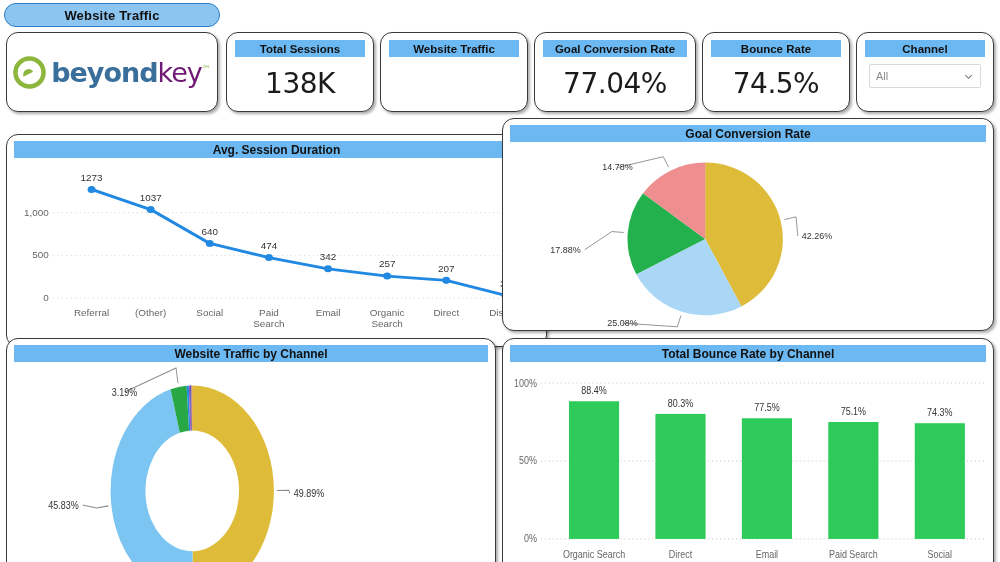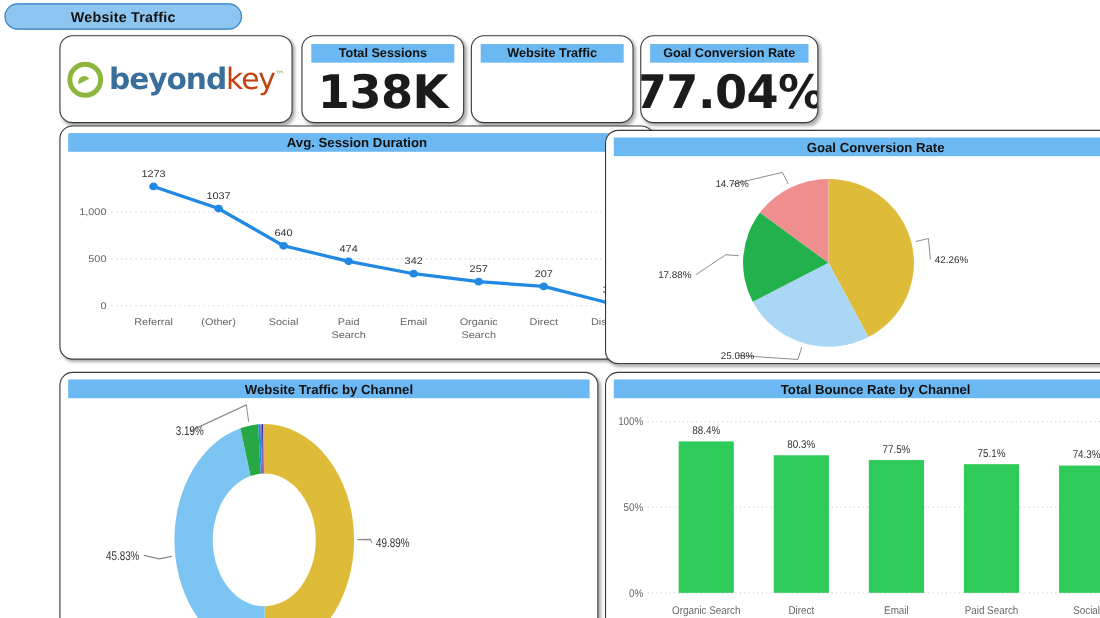--- a/index.html
+++ b/index.html
@@ -19,63 +19,62 @@
     display:flex;align-items:center;justify-content:center;
     font-size:13px;font-weight:bold;color:#111;letter-spacing:.2px;
     box-sizing:border-box;
   }
 
   
   .card{
     position:absolute;background:#fff;border:1.3px solid #3a3a3a;border-radius:12px;
     box-sizing:border-box;box-shadow:2px 2px 3px rgba(0,0,0,.33);
     overflow:hidden;
-    margin-left:48px;
   }
   .card-hdr{
     position:absolute;left:8px;right:8px;top:7px;height:17px;
     background:#6cb8f2;display:flex;align-items:center;justify-content:center;
     font-size:11.5px;font-weight:bold;color:#111;
   }
 
   
   .kpi{height:80px;top:32px;}
   .kpi .val{
     position:absolute;left:0;right:0;top:25px;bottom:2px;
     display:flex;align-items:center;justify-content:center;
-    font-size:42px;font-weight:700;color:#1b1b1b;letter-spacing:-.5px;
+    font-size:28px;font-weight:400;color:#1b1b1b;letter-spacing:-.5px;
     font-family:"DejaVu Sans", sans-serif;
   }
   #kpi-logo{left:6px;top:32px;width:212px;height:80px;}
   #kpi-sessions{left:226px;width:148px;}
   #kpi-traffic{left:380px;width:148px;}
   #kpi-goal{left:534px;width:162px;}
   #kpi-bounce{left:702px;width:148px;}
   #slicer-channel{left:856px;top:32px;width:138px;height:80px;}
 
   
   .logo-wrap{position:absolute;inset:0;display:flex;align-items:center;justify-content:center;gap:5px;}
   .logo-mark{width:33px;height:33px;flex:0 0 auto;}
   .logo-text{font-size:27px;letter-spacing:-1px;font-family:"DejaVu Sans", sans-serif;font-weight:400;position:relative;}
   .logo-text .b{color:#3a6f9c;font-weight:bold;}
-  .logo-text .k{color:#c2410c;}
+  .logo-text .k{color:#701a75;}
   .logo-tm{font-size:9px;color:#8cb63c;vertical-align:super;letter-spacing:0;}
 
   
   .slicer-box{
     position:absolute;left:12px;right:12px;top:31px;height:24px;
     border:1px solid #d9d9d9;background:#fff;border-radius:2px;
     display:flex;align-items:center;padding:0 6px;box-sizing:border-box;
   }
   .slicer-val{font-size:11px;color:#8a8a8a;flex:1;}
   .chev{width:11px;height:11px;}
 
   
   .panel{}
-  #panel-line{left:6px;top:114px;width:541px;height:213px;}
+  #panel-line{left:6px;top:134px;width:541px;height:213px;}
   #panel-pie{left:502px;top:118px;width:492px;height:213px;}
   #panel-donut{left:6px;top:338px;width:490px;height:274px;text-align:right;}
   #panel-bar{left:502px;top:338px;width:492px;height:246px;}
   .panel .card-hdr{left:7px;right:7px;top:6px;height:17px;font-size:12px;}
   .panel-body{position:absolute;left:0;right:0;top:26px;bottom:2px;}
 
   .panel-icons{position:absolute;right:8px;top:-9px;display:flex;gap:4px;z-index:5;}
   .panel-icons svg{width:13px;height:13px;opacity:.95;}
 
   
@@ -112,21 +111,34 @@
     <div class="card-hdr">Total Sessions</div>
     <div class="val">138K</div>
   </div>
   <div class="card kpi" id="kpi-traffic">
     <div class="card-hdr">Website Traffic</div>
   </div>
   <div class="card kpi" id="kpi-goal">
     <div class="card-hdr">Goal Conversion Rate</div>
     <div class="val">77.04%</div>
   </div>
-
+  <div class="card kpi" id="kpi-bounce">
+    <div class="card-hdr">Bounce Rate</div>
+    <div class="val">74.5%</div>
+  </div>
+
+  <div class="card" id="slicer-channel">
+    <div class="card-hdr">Channel</div>
+    <div class="slicer-box">
+      <span class="slicer-val">All</span>
+      <svg class="chev" viewBox="0 0 12 12">
+        <path d="M2.5 4.5 L6 8 L9.5 4.5" fill="none" stroke="#777" stroke-width="1.1"></path>
+      </svg>
+    </div>
+  </div>
 
   <div class="card panel" id="panel-line">
     <div class="card-hdr">Avg. Session Duration</div>
     <div class="panel-body">
       <svg class="chart" viewBox="0 0 490 187" preserveAspectRatio="none">
         <g id="line-grid">
             <line x1="42" x2="485" y1="140" y2="140" class="grid"></line>
             <line x1="42" x2="485" y1="96.42857142857143" y2="96.42857142857143" class="grid"></line>
             <line x1="42" x2="485" y1="52.85714285714286" y2="52.85714285714286" class="grid"></line>
           </g>

